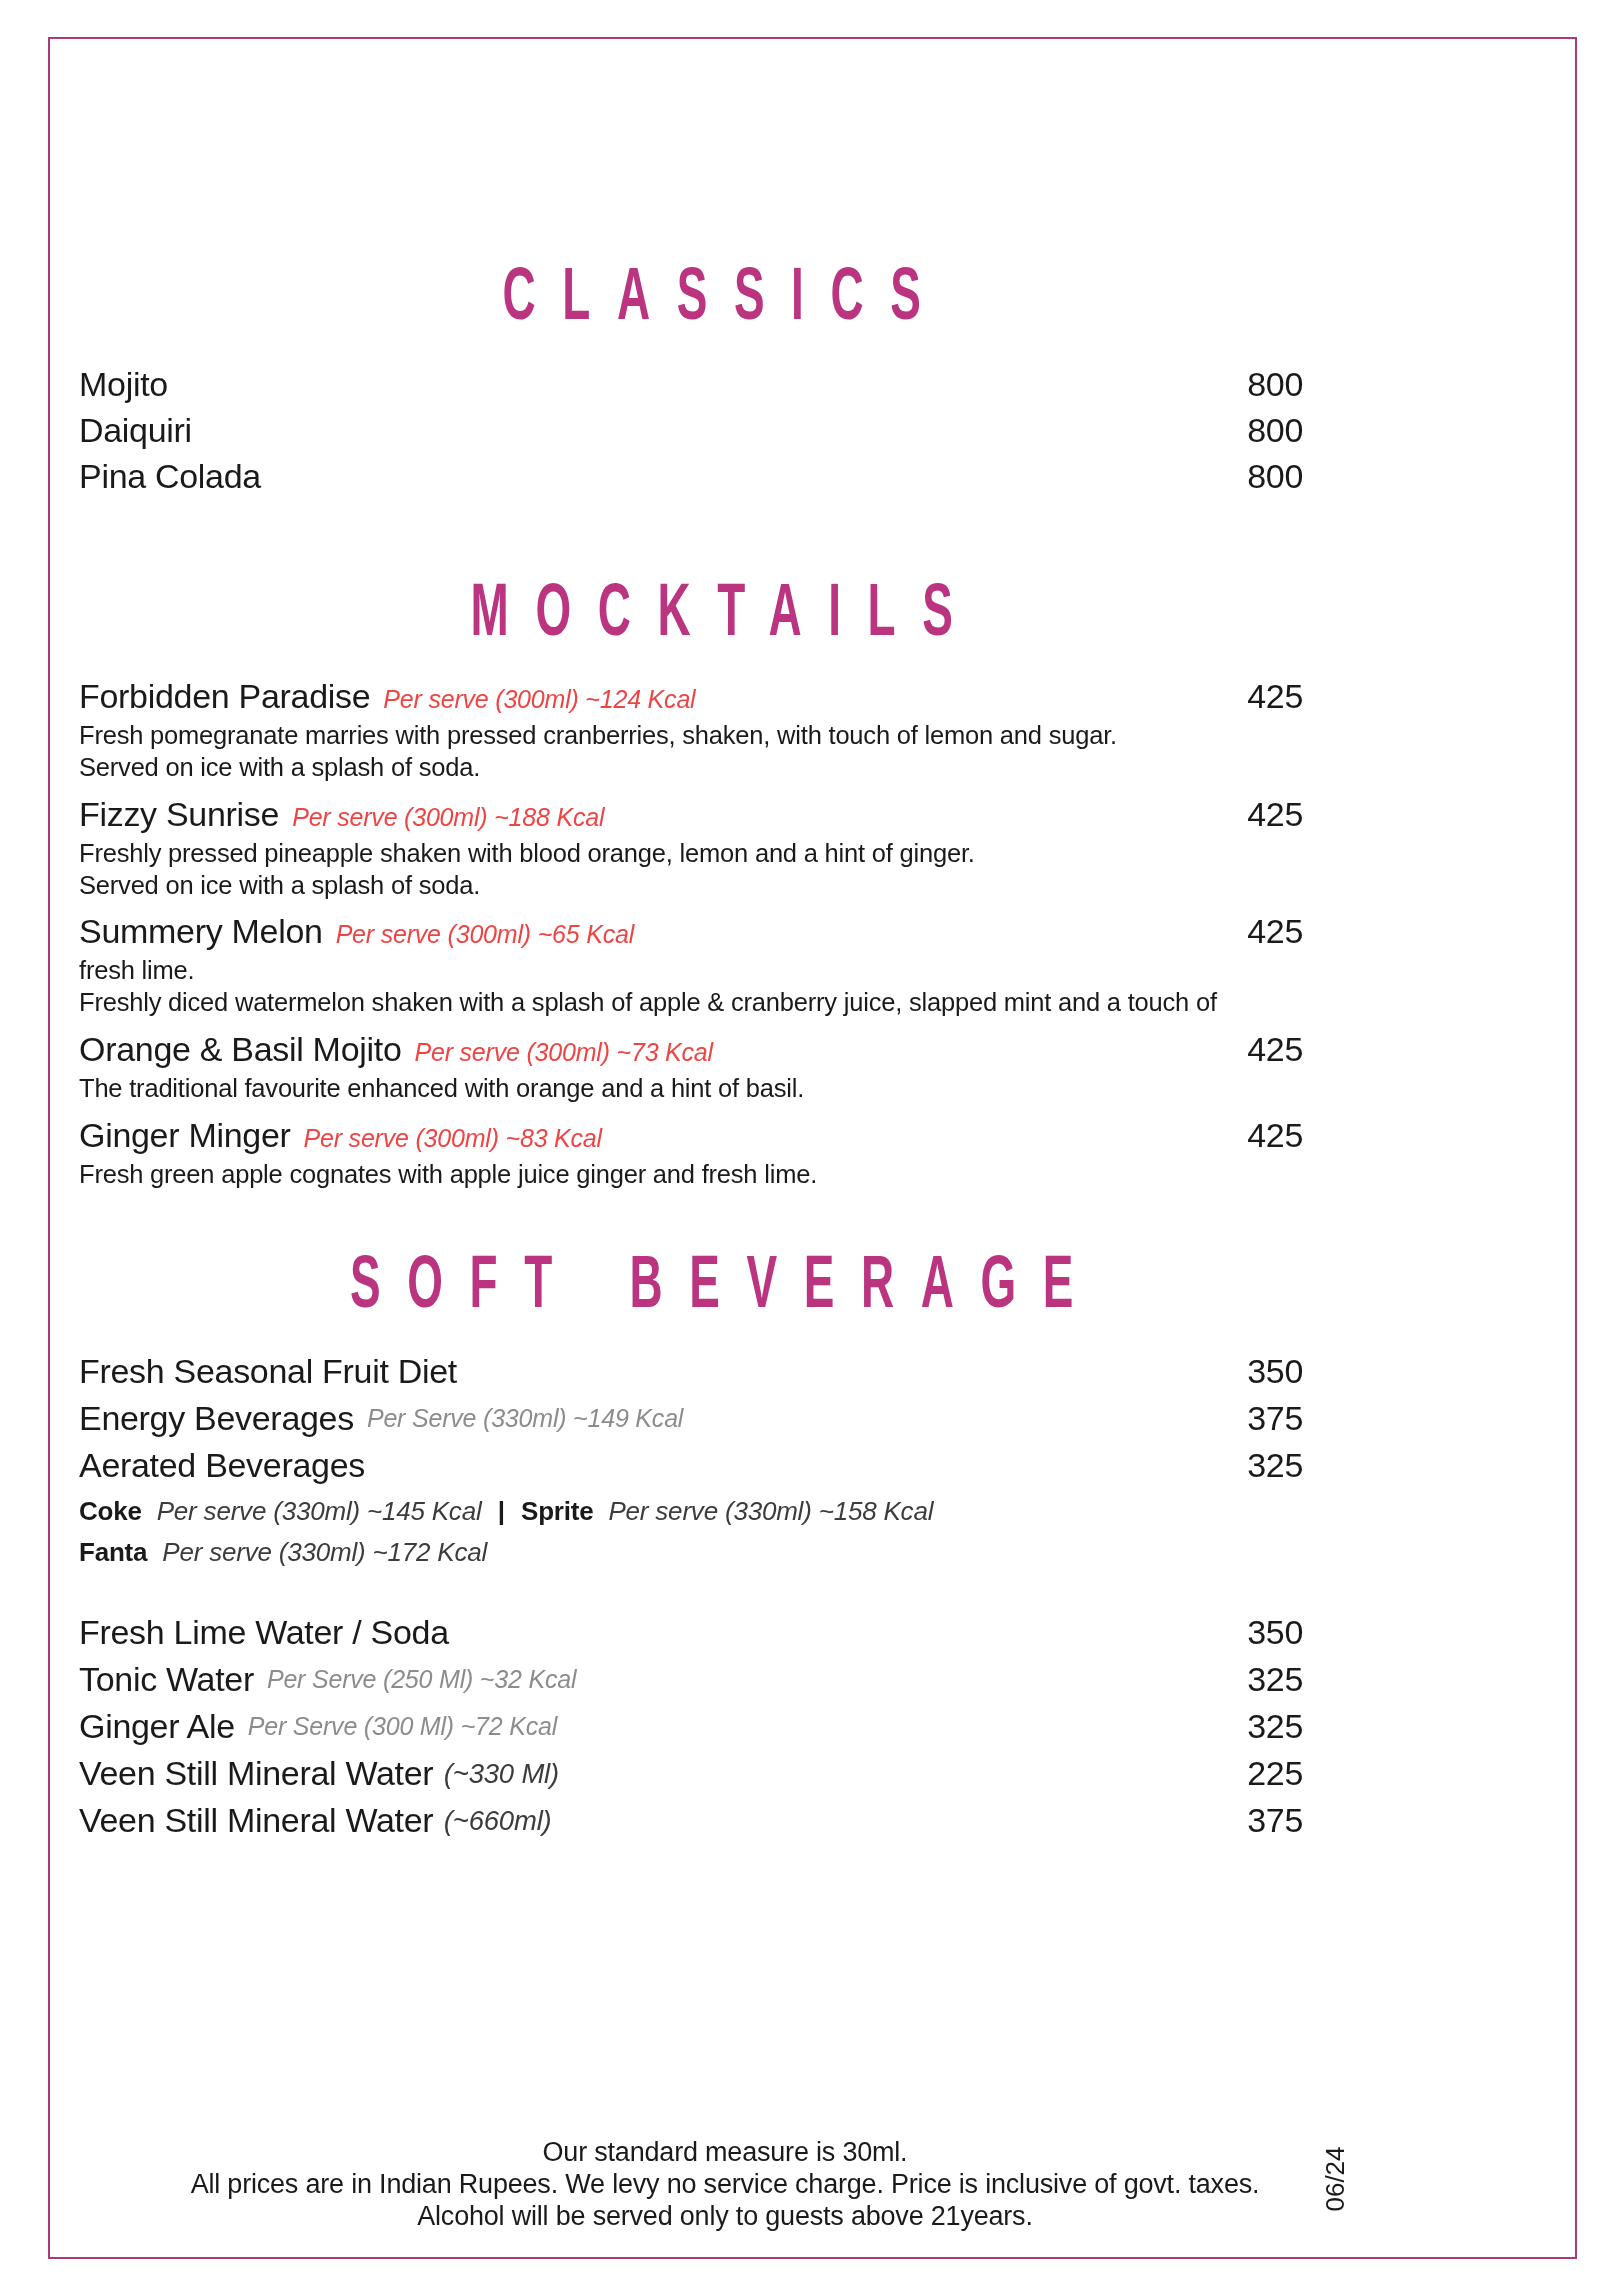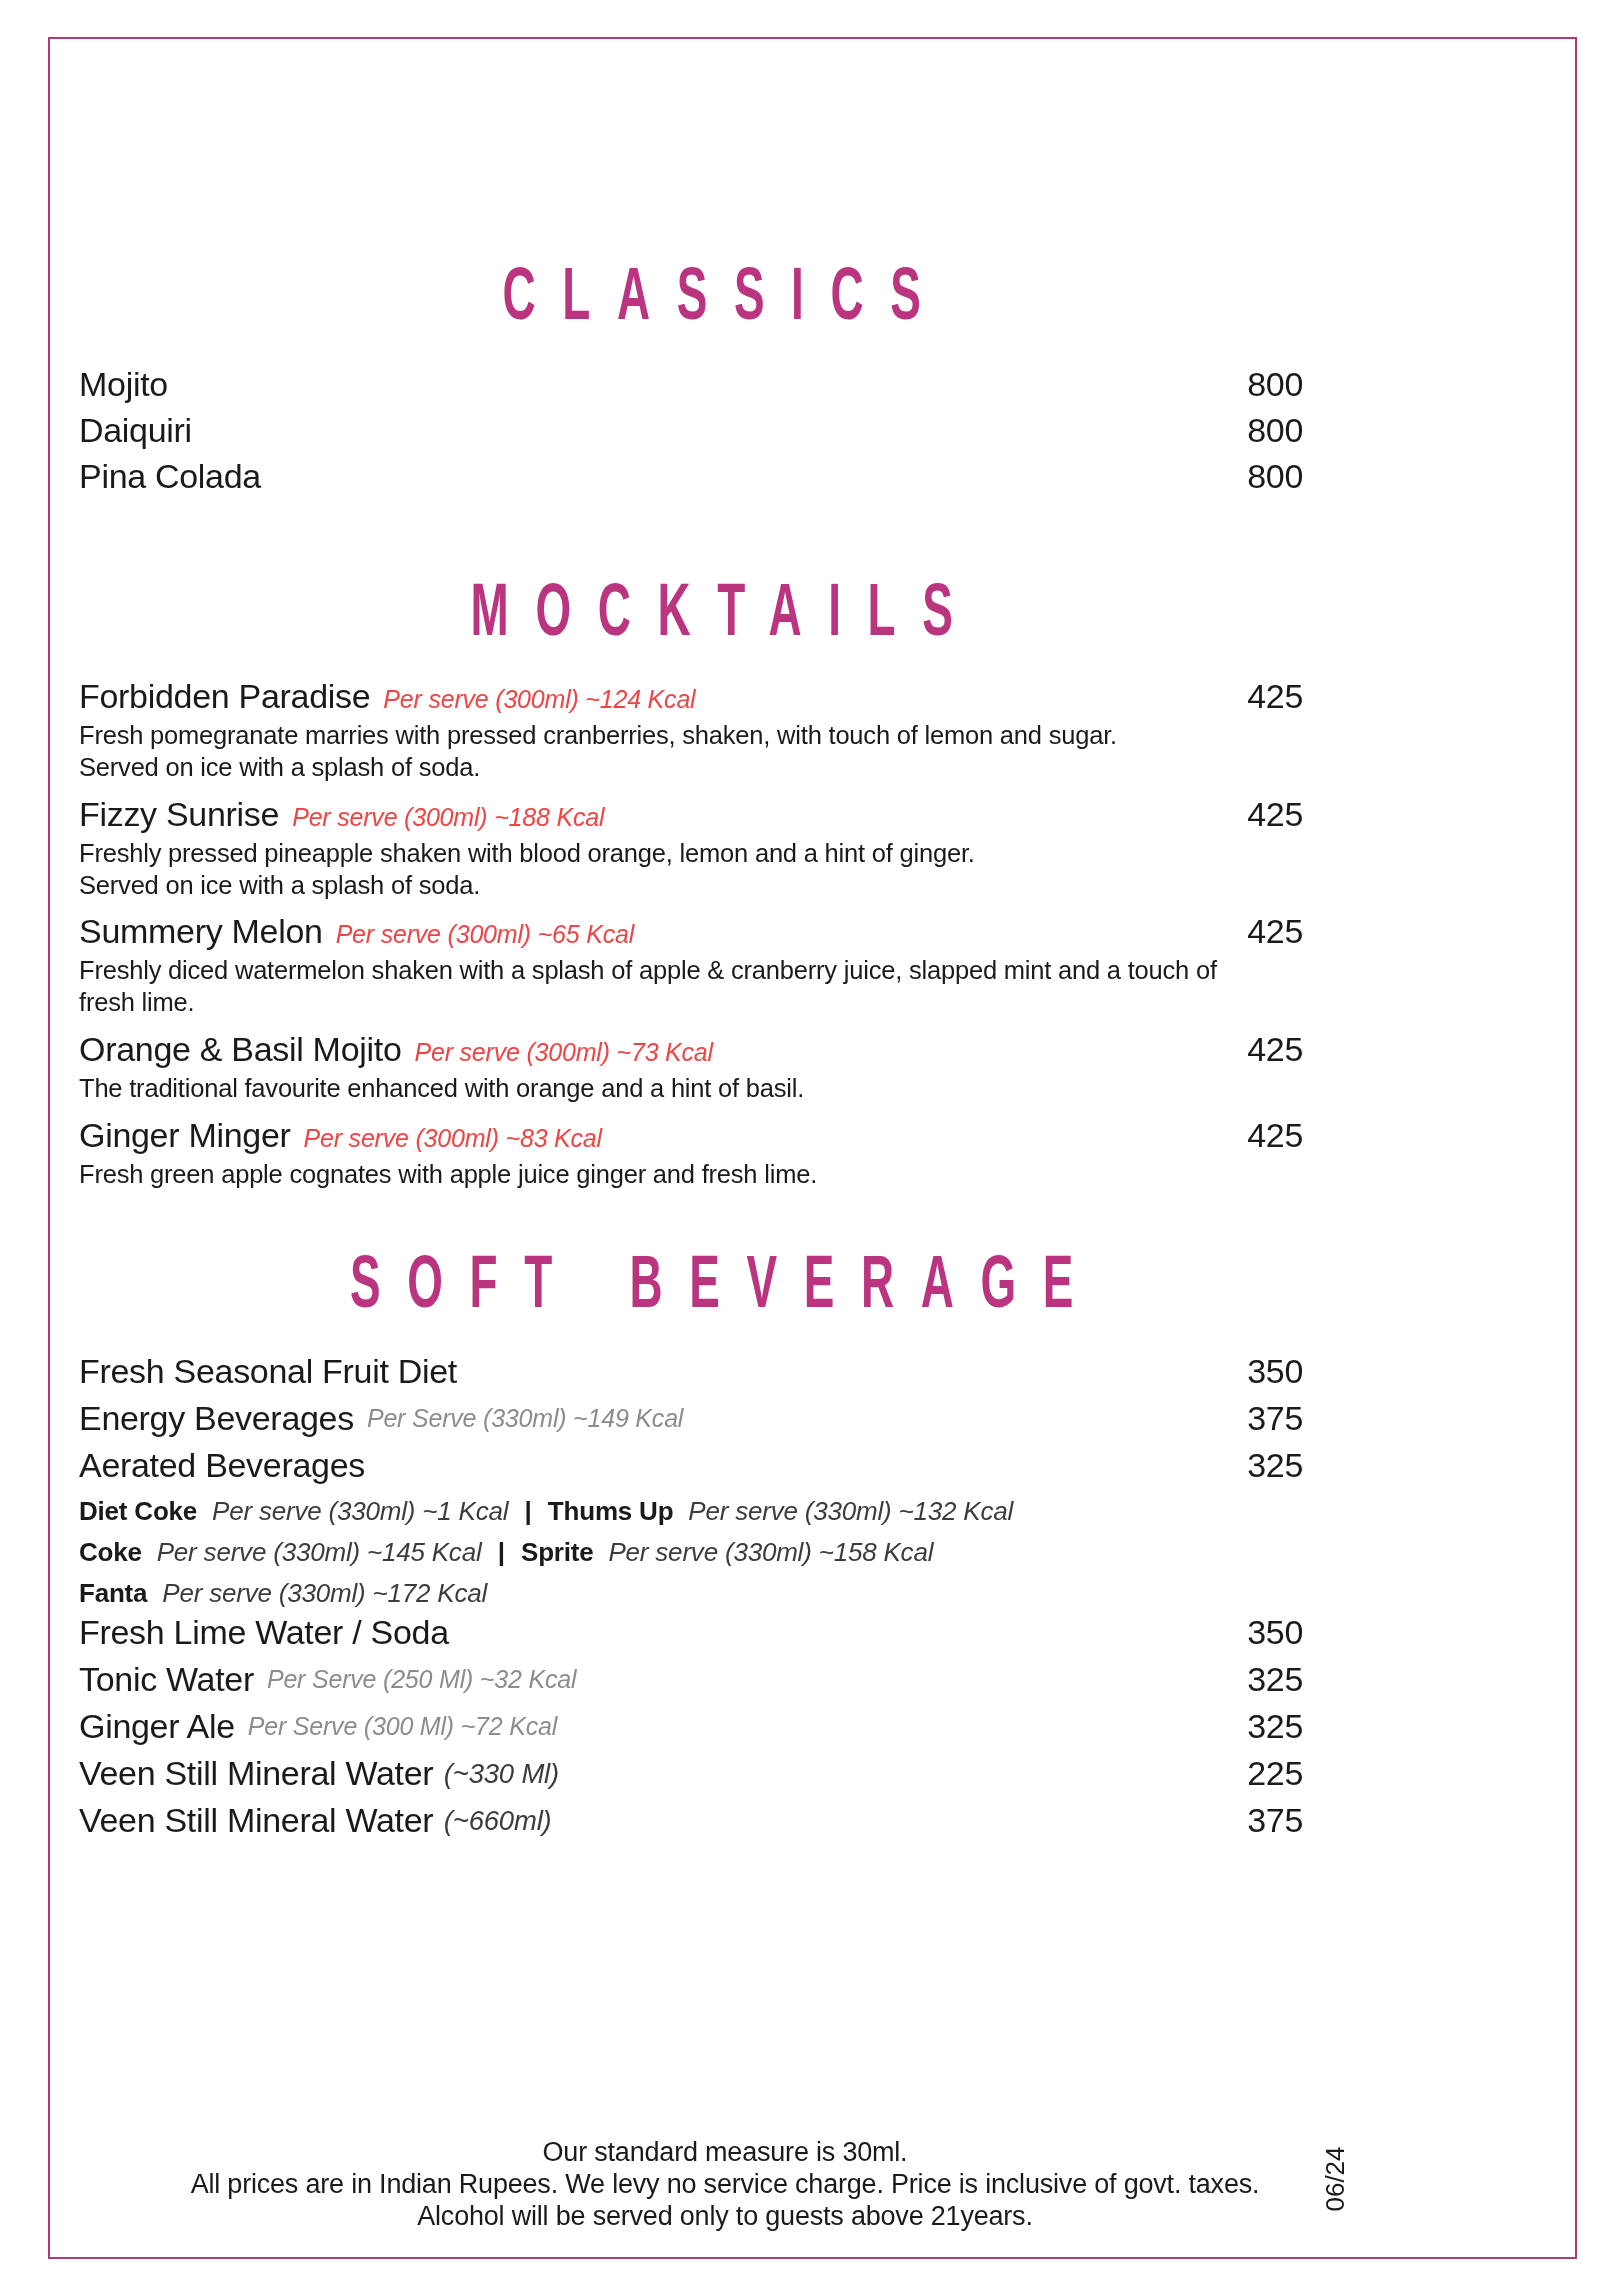--- a/index.html
+++ b/index.html
@@ -130,22 +130,22 @@
       <div class="desc-line">Served on ice with a splash of soda.</div>
     </div>
 
     <div class="m-item">
       <div class="m-head">
         <span class="item-name">Summery Melon</span>
         <span class="serve">Per serve (300ml) ~65 Kcal</span>
         <span class="spacer"></span>
         <span class="price">425</span>
       </div>
+      <div class="desc-line">fresh lime.</div>
       <div class="desc-line">Freshly diced watermelon shaken with a splash of apple &amp; cranberry juice, slapped mint and a touch of</div>
-      <div class="desc-line">fresh lime.</div>
     </div>
 
     <div class="m-item">
       <div class="m-head">
         <span class="item-name">Orange &amp; Basil Mojito</span>
         <span class="serve">Per serve (300ml) ~73 Kcal</span>
         <span class="spacer"></span>
         <span class="price">425</span>
       </div>
       <div class="desc-line">The traditional favourite enhanced with orange and a hint of basil.</div>
@@ -177,27 +177,20 @@
       <span class="price">375</span>
     </div>
     <div class="row">
       <span class="item-name">Aerated Beverages</span>
       <span class="spacer"></span>
       <span class="price">325</span>
     </div>
   </div>
 
   <div class="aerated" style="top:1491px">
-    <div class="a-line">
-      <span class="a-name">Diet Coke</span>
-      <span class="a-info">Per serve (330ml) ~1 Kcal</span>
-      <span class="a-sep">|</span>
-      <span class="a-name">Thums Up</span>
-      <span class="a-info">Per serve (330ml) ~132 Kcal</span>
-    </div>
     <div class="a-line">
       <span class="a-name">Coke</span>
       <span class="a-info">Per serve (330ml) ~145 Kcal</span>
       <span class="a-sep">|</span>
       <span class="a-name">Sprite</span>
       <span class="a-info">Per serve (330ml) ~158 Kcal</span>
     </div>
     <div class="a-line">
       <span class="a-name">Fanta</span>
       <span class="a-info">Per serve (330ml) ~172 Kcal</span>

